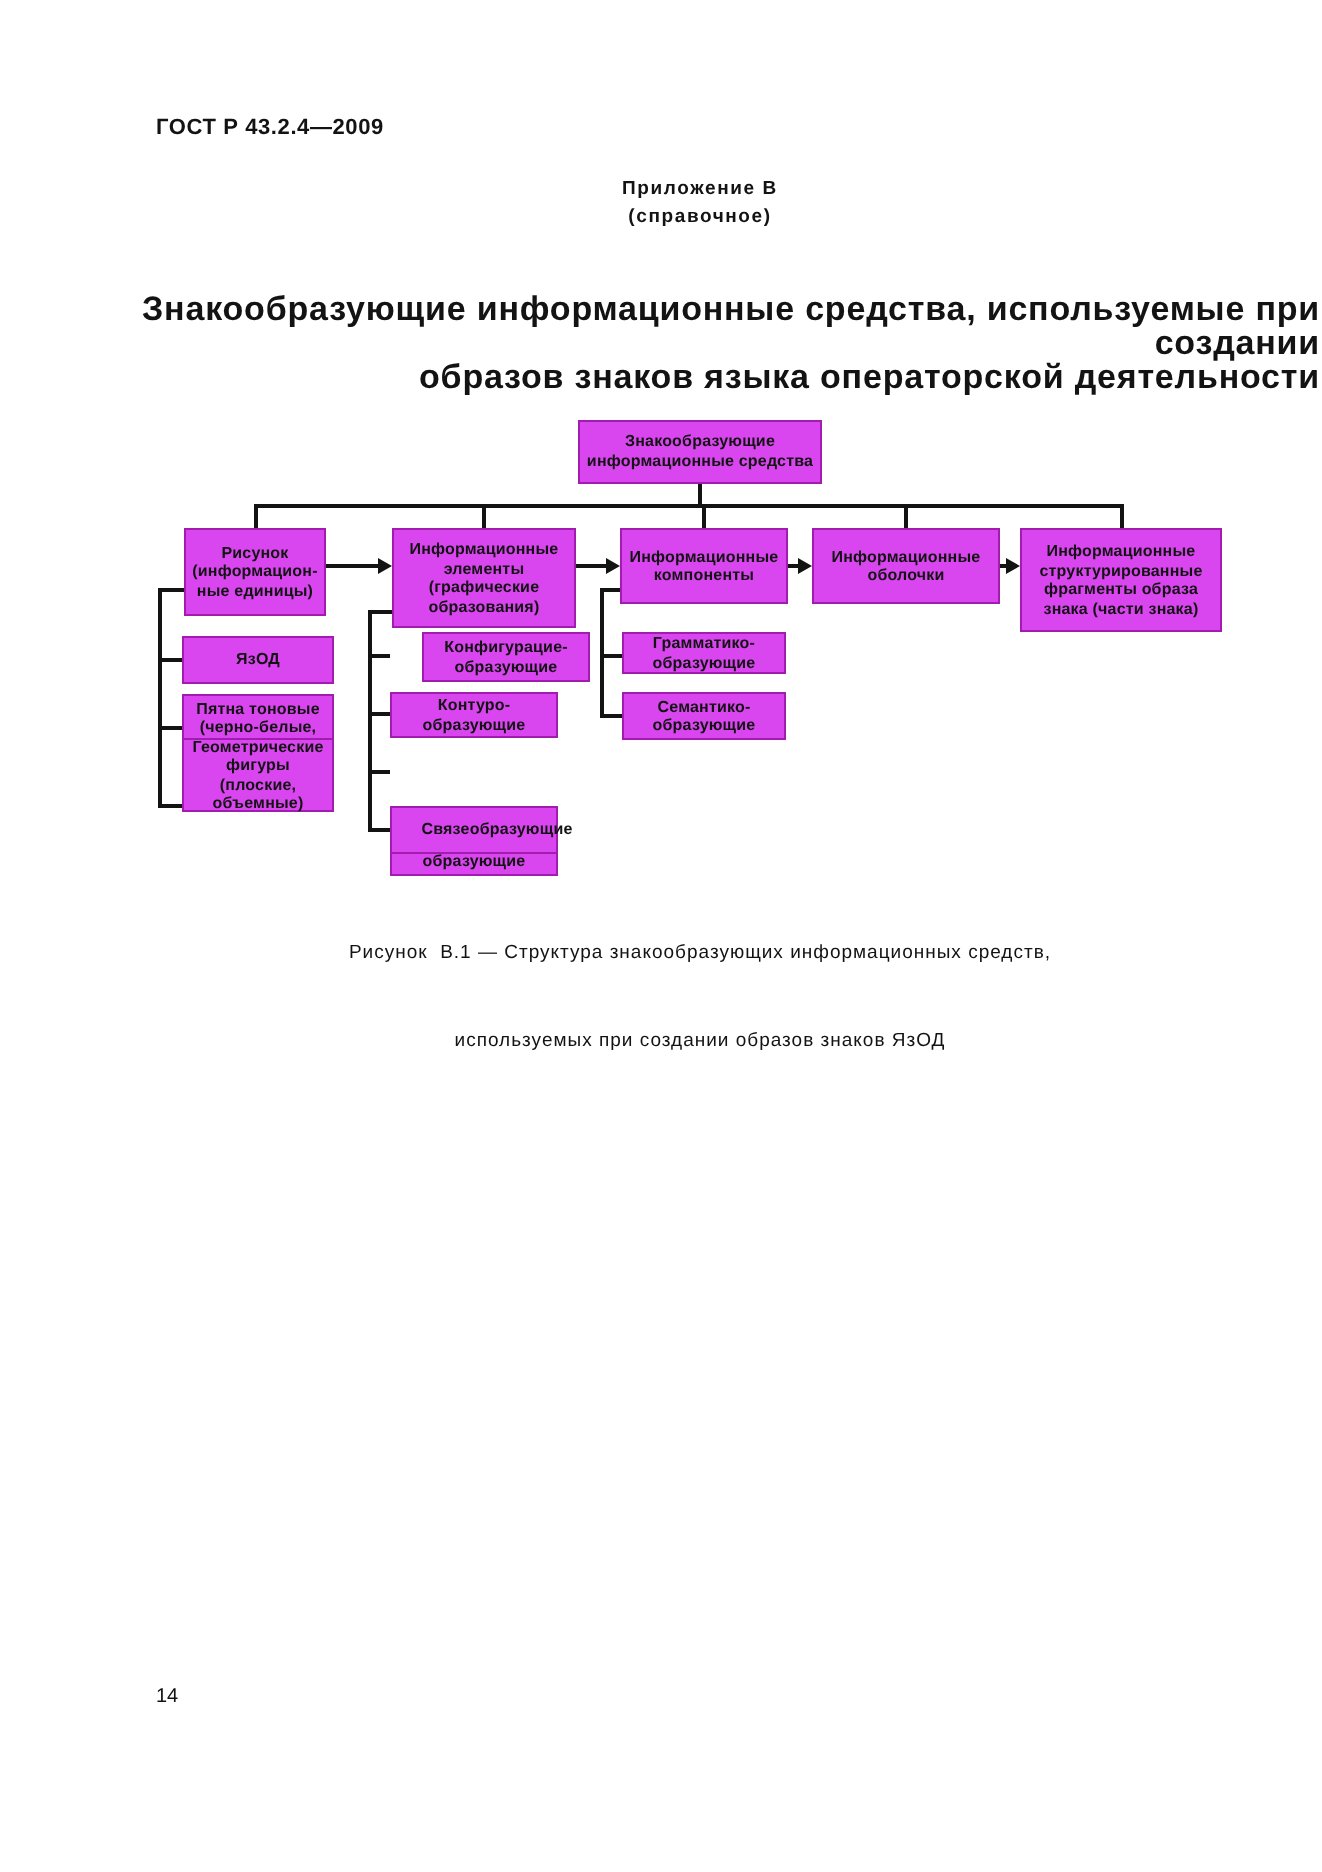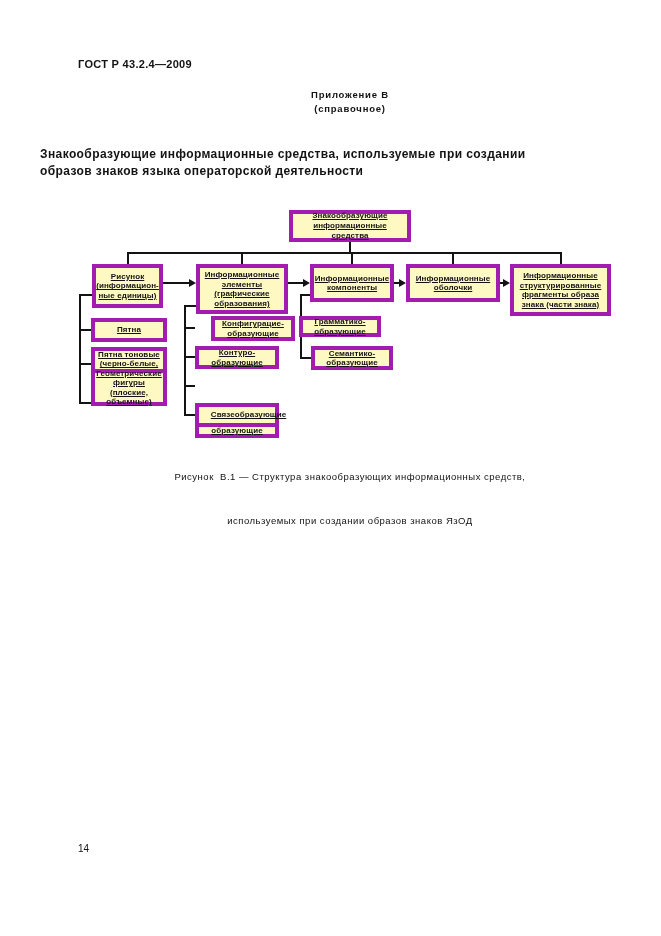--- a/index.html
+++ b/index.html
@@ -3,31 +3,31 @@
 <meta charset="utf-8">
 <style>
   html,body{margin:0;padding:0;background:#ffffff;}
   .page{
     position:relative;width:661px;height:936px;background:#ffffff;
     font-family:"Liberation Sans",sans-serif;color:#131313;overflow:hidden;
   }
   .std-code{position:absolute;left:78px;top:58px;font-size:11px;font-weight:bold;letter-spacing:0.3px;}
   .appendix{position:absolute;left:40px;top:88px;width:620px;text-align:center;
     font-size:9.5px;font-weight:bold;line-height:14px;letter-spacing:0.8px;}
-  .doc-title{position:absolute;left:40px;top:146px;width:620px;text-align:left;
-    font-size:12px;font-weight:bold;line-height:17px;letter-spacing:0.4px;}
+  .doc-title{position:absolute;left:40px;top:146px;width:620px;text-align:right;
+    font-size:17px;font-weight:bold;line-height:17px;letter-spacing:0.4px;}
   .caption{position:absolute;left:40px;top:441px;width:620px;text-align:center;
     font-size:9.5px;line-height:14.5px;letter-spacing:0.5px;white-space:pre-wrap;}
   .page-num{position:absolute;left:78px;top:843px;font-size:10px;}
 
   .bx{
-    position:absolute;box-sizing:border-box;border:4px solid #a21caf;background:#fef9c3;
+    position:absolute;box-sizing:border-box;border:1px solid #a21caf;background:#d946ef;
     display:flex;align-items:center;justify-content:center;text-align:center;
     white-space:pre-line;font-weight:bold;font-size:8px;line-height:9.5px;
-    letter-spacing:0.1px;color:#131313;padding:1px;text-decoration:underline;
+    letter-spacing:0.1px;color:#131313;padding:1px;
   }
   .root{line-height:10px;}
   .ln{position:absolute;background:#131313;}
   .ah{position:absolute;width:0;height:0;
     border-top:4px solid transparent;border-bottom:4px solid transparent;
     border-left:7px solid #131313;}
 </style>
 </head>
 <body>
 
@@ -79,21 +79,21 @@
   <div class="ln" style="left:394px;top:282px;width:6px;height:2px;"></div>
   <div class="ah" style="left:399px;top:279px;"></div>
   <div class="ln" style="left:500px;top:282px;width:4px;height:2px;"></div>
   <div class="ah" style="left:503px;top:279px;"></div>
 
   <div class="ln" style="left:79px;top:294px;width:13px;height:2px;"></div>
   <div class="ln" style="left:79px;top:294px;width:2px;height:110px;"></div>
   <div class="ln" style="left:79px;top:329px;width:12px;height:2px;"></div>
   <div class="ln" style="left:79px;top:363px;width:12px;height:2px;"></div>
   <div class="ln" style="left:79px;top:402px;width:12px;height:2px;"></div>
-  <div class="bx" style="left:91px;top:318px;width:76px;height:24px;">Пятна</div>
+  <div class="bx" style="left:91px;top:318px;width:76px;height:24px;">ЯзОД</div>
   <div class="bx" style="left:91px;top:347px;width:76px;height:34px;">Пятна тоновые
 (черно-белые,
 цветные)</div>
   <div class="bx" style="left:91px;top:369px;width:76px;height:37px;">Геометрические
 фигуры (плоские,
 объемные)</div>
 
   <div class="ln" style="left:184px;top:305px;width:12px;height:2px;"></div>
   <div class="ln" style="left:184px;top:305px;width:2px;height:111px;"></div>
   <div class="ln" style="left:184px;top:327px;width:11px;height:2px;"></div>
@@ -105,21 +105,21 @@
   <div class="bx" style="left:195px;top:346px;width:84px;height:23px;">Контуро-
 образующие</div>
   <div class="bx" style="left:195px;top:374px;width:84px;height:24px;margin-top:40px;">Текстуро-
 образующие</div>
   <div class="bx" style="left:195px;top:403px;width:84px;height:24px;padding-left:24px;">Связеобразующие</div>
 
   <div class="ln" style="left:300px;top:294px;width:10px;height:2px;"></div>
   <div class="ln" style="left:300px;top:294px;width:2px;height:65px;"></div>
   <div class="ln" style="left:300px;top:327px;width:11px;height:2px;"></div>
   <div class="ln" style="left:300px;top:357px;width:11px;height:2px;"></div>
-  <div class="bx" style="left:299px;top:316px;width:82px;height:21px;">Грамматико-
+  <div class="bx" style="left:311px;top:316px;width:82px;height:21px;">Грамматико-
 образующие</div>
   <div class="bx" style="left:311px;top:346px;width:82px;height:24px;">Семантико-
 образующие</div>
 
   <div class="caption">
     <div>Рисунок  В.1 — Структура знакообразующих информационных средств,</div>
     <div>используемых при создании образов знаков ЯзОД</div>
   </div>
 
   <div class="page-num">14</div>

